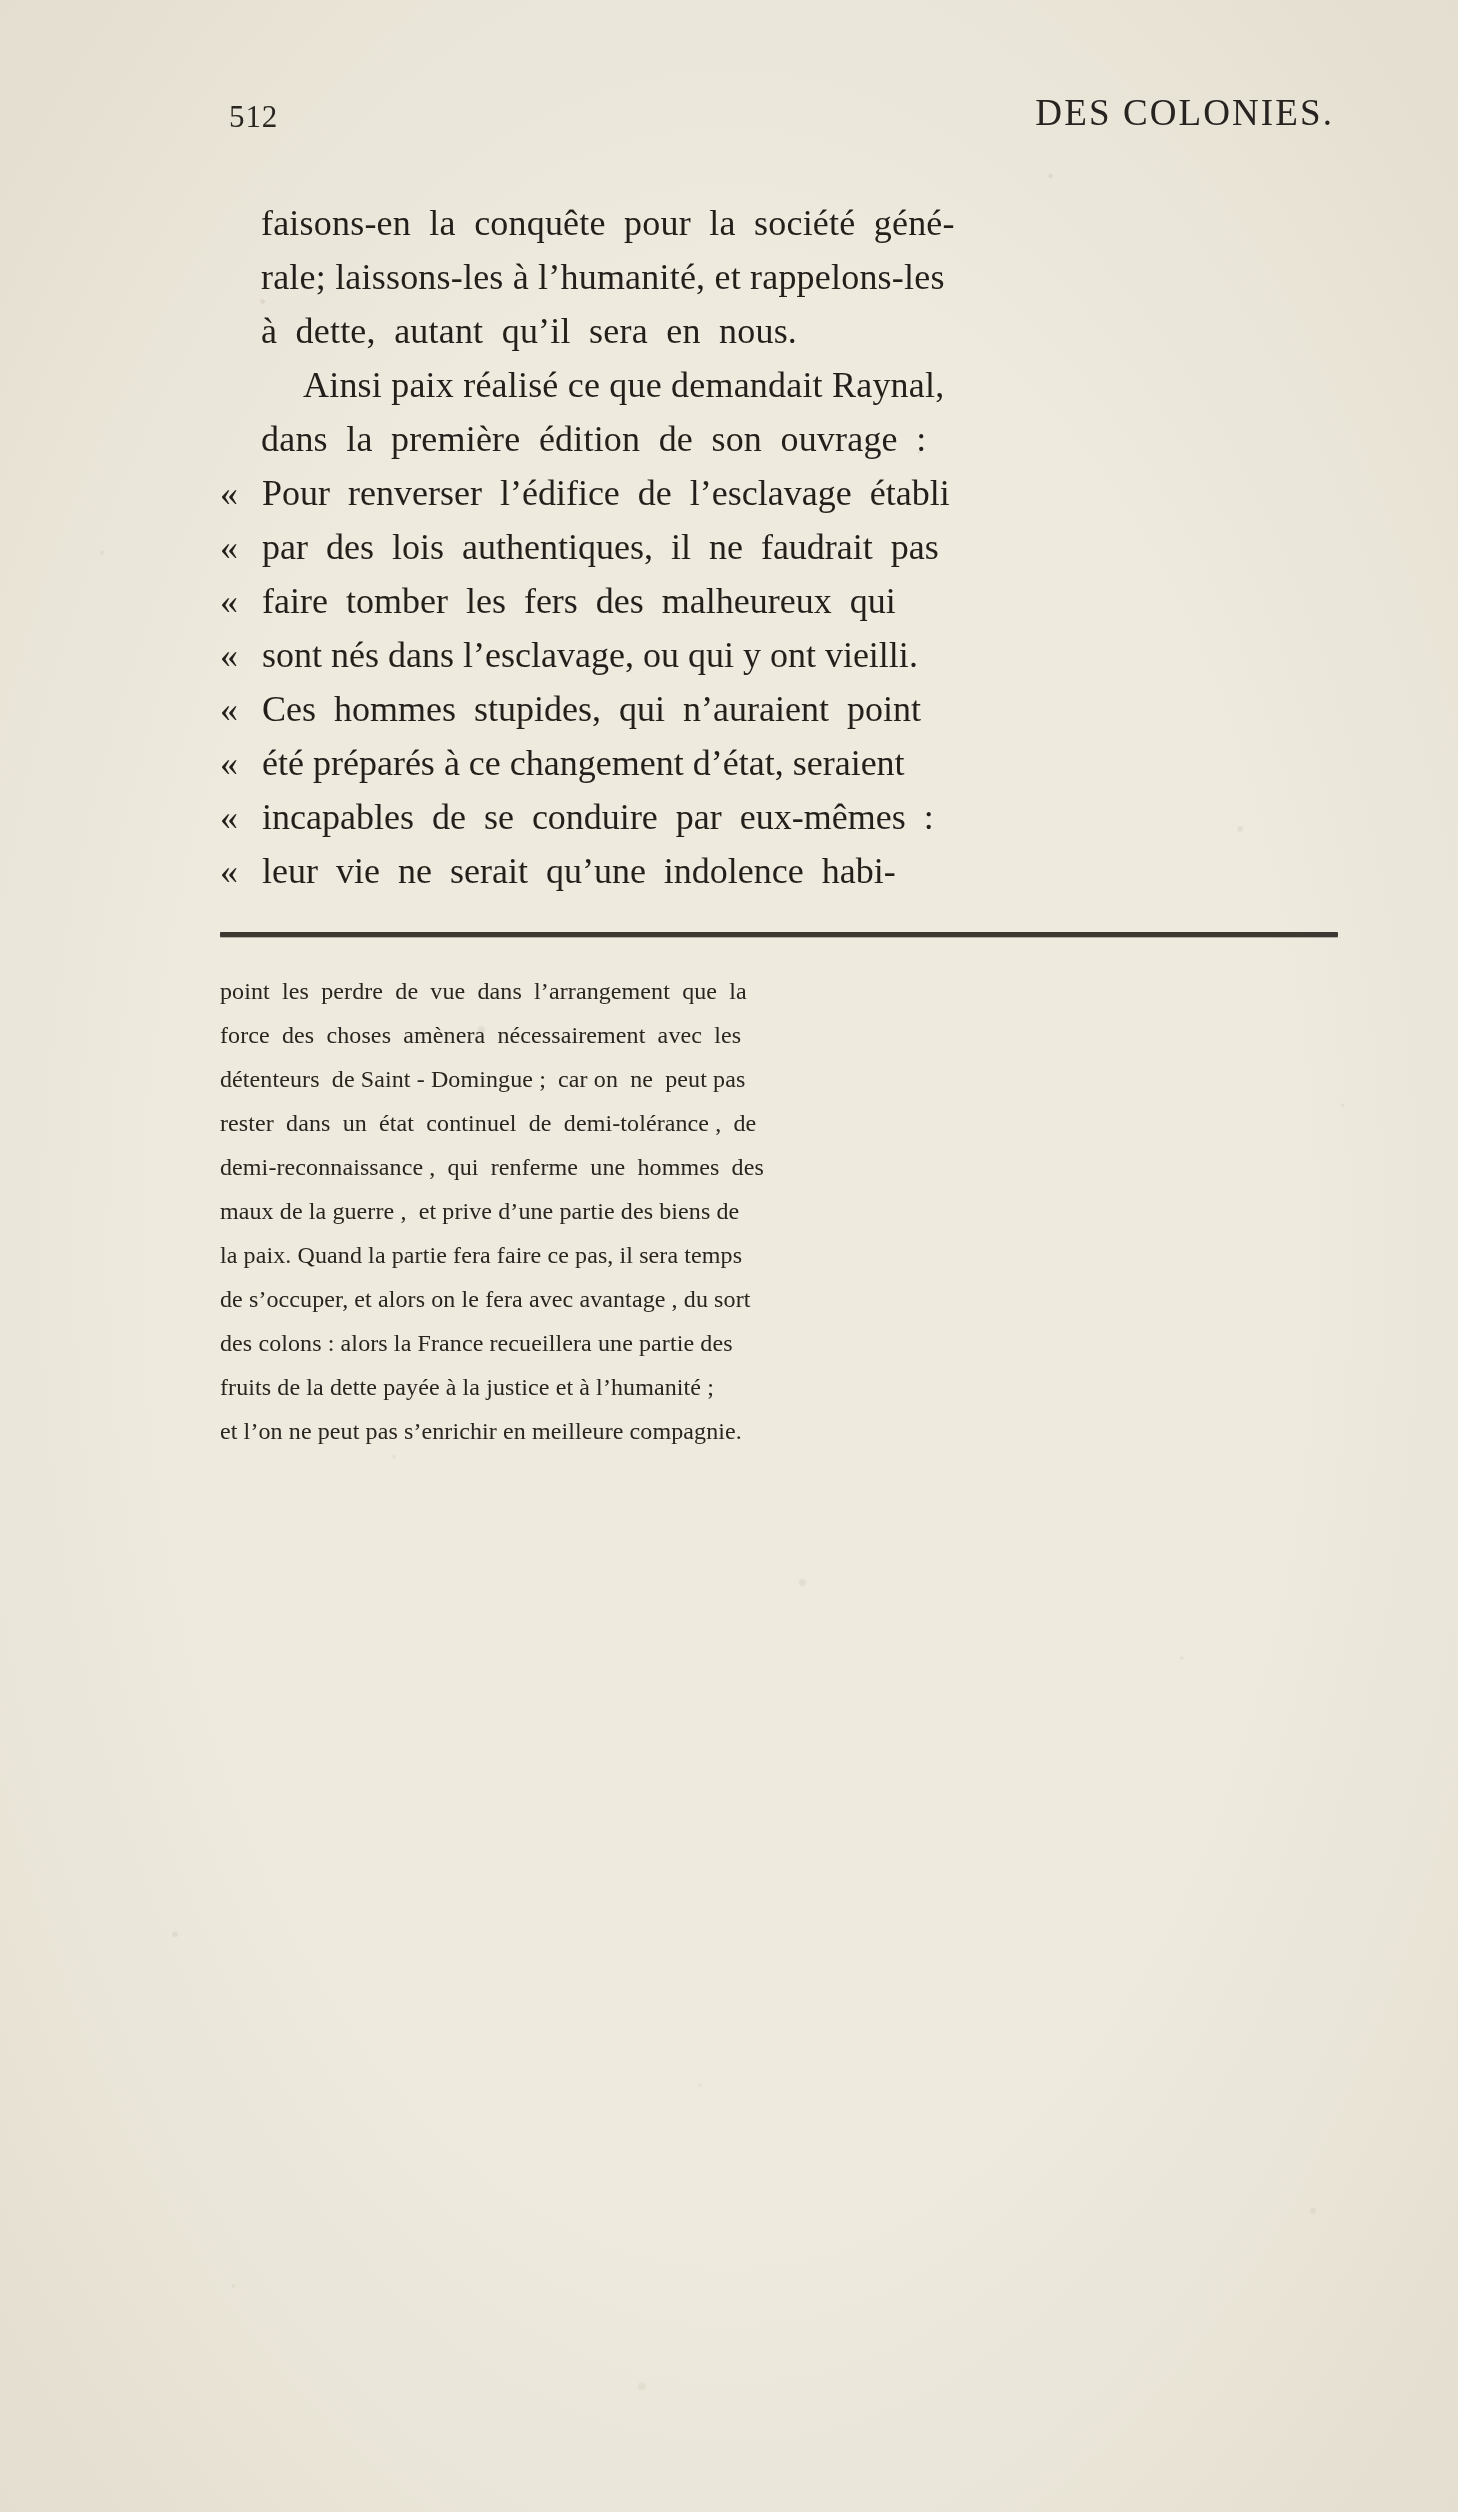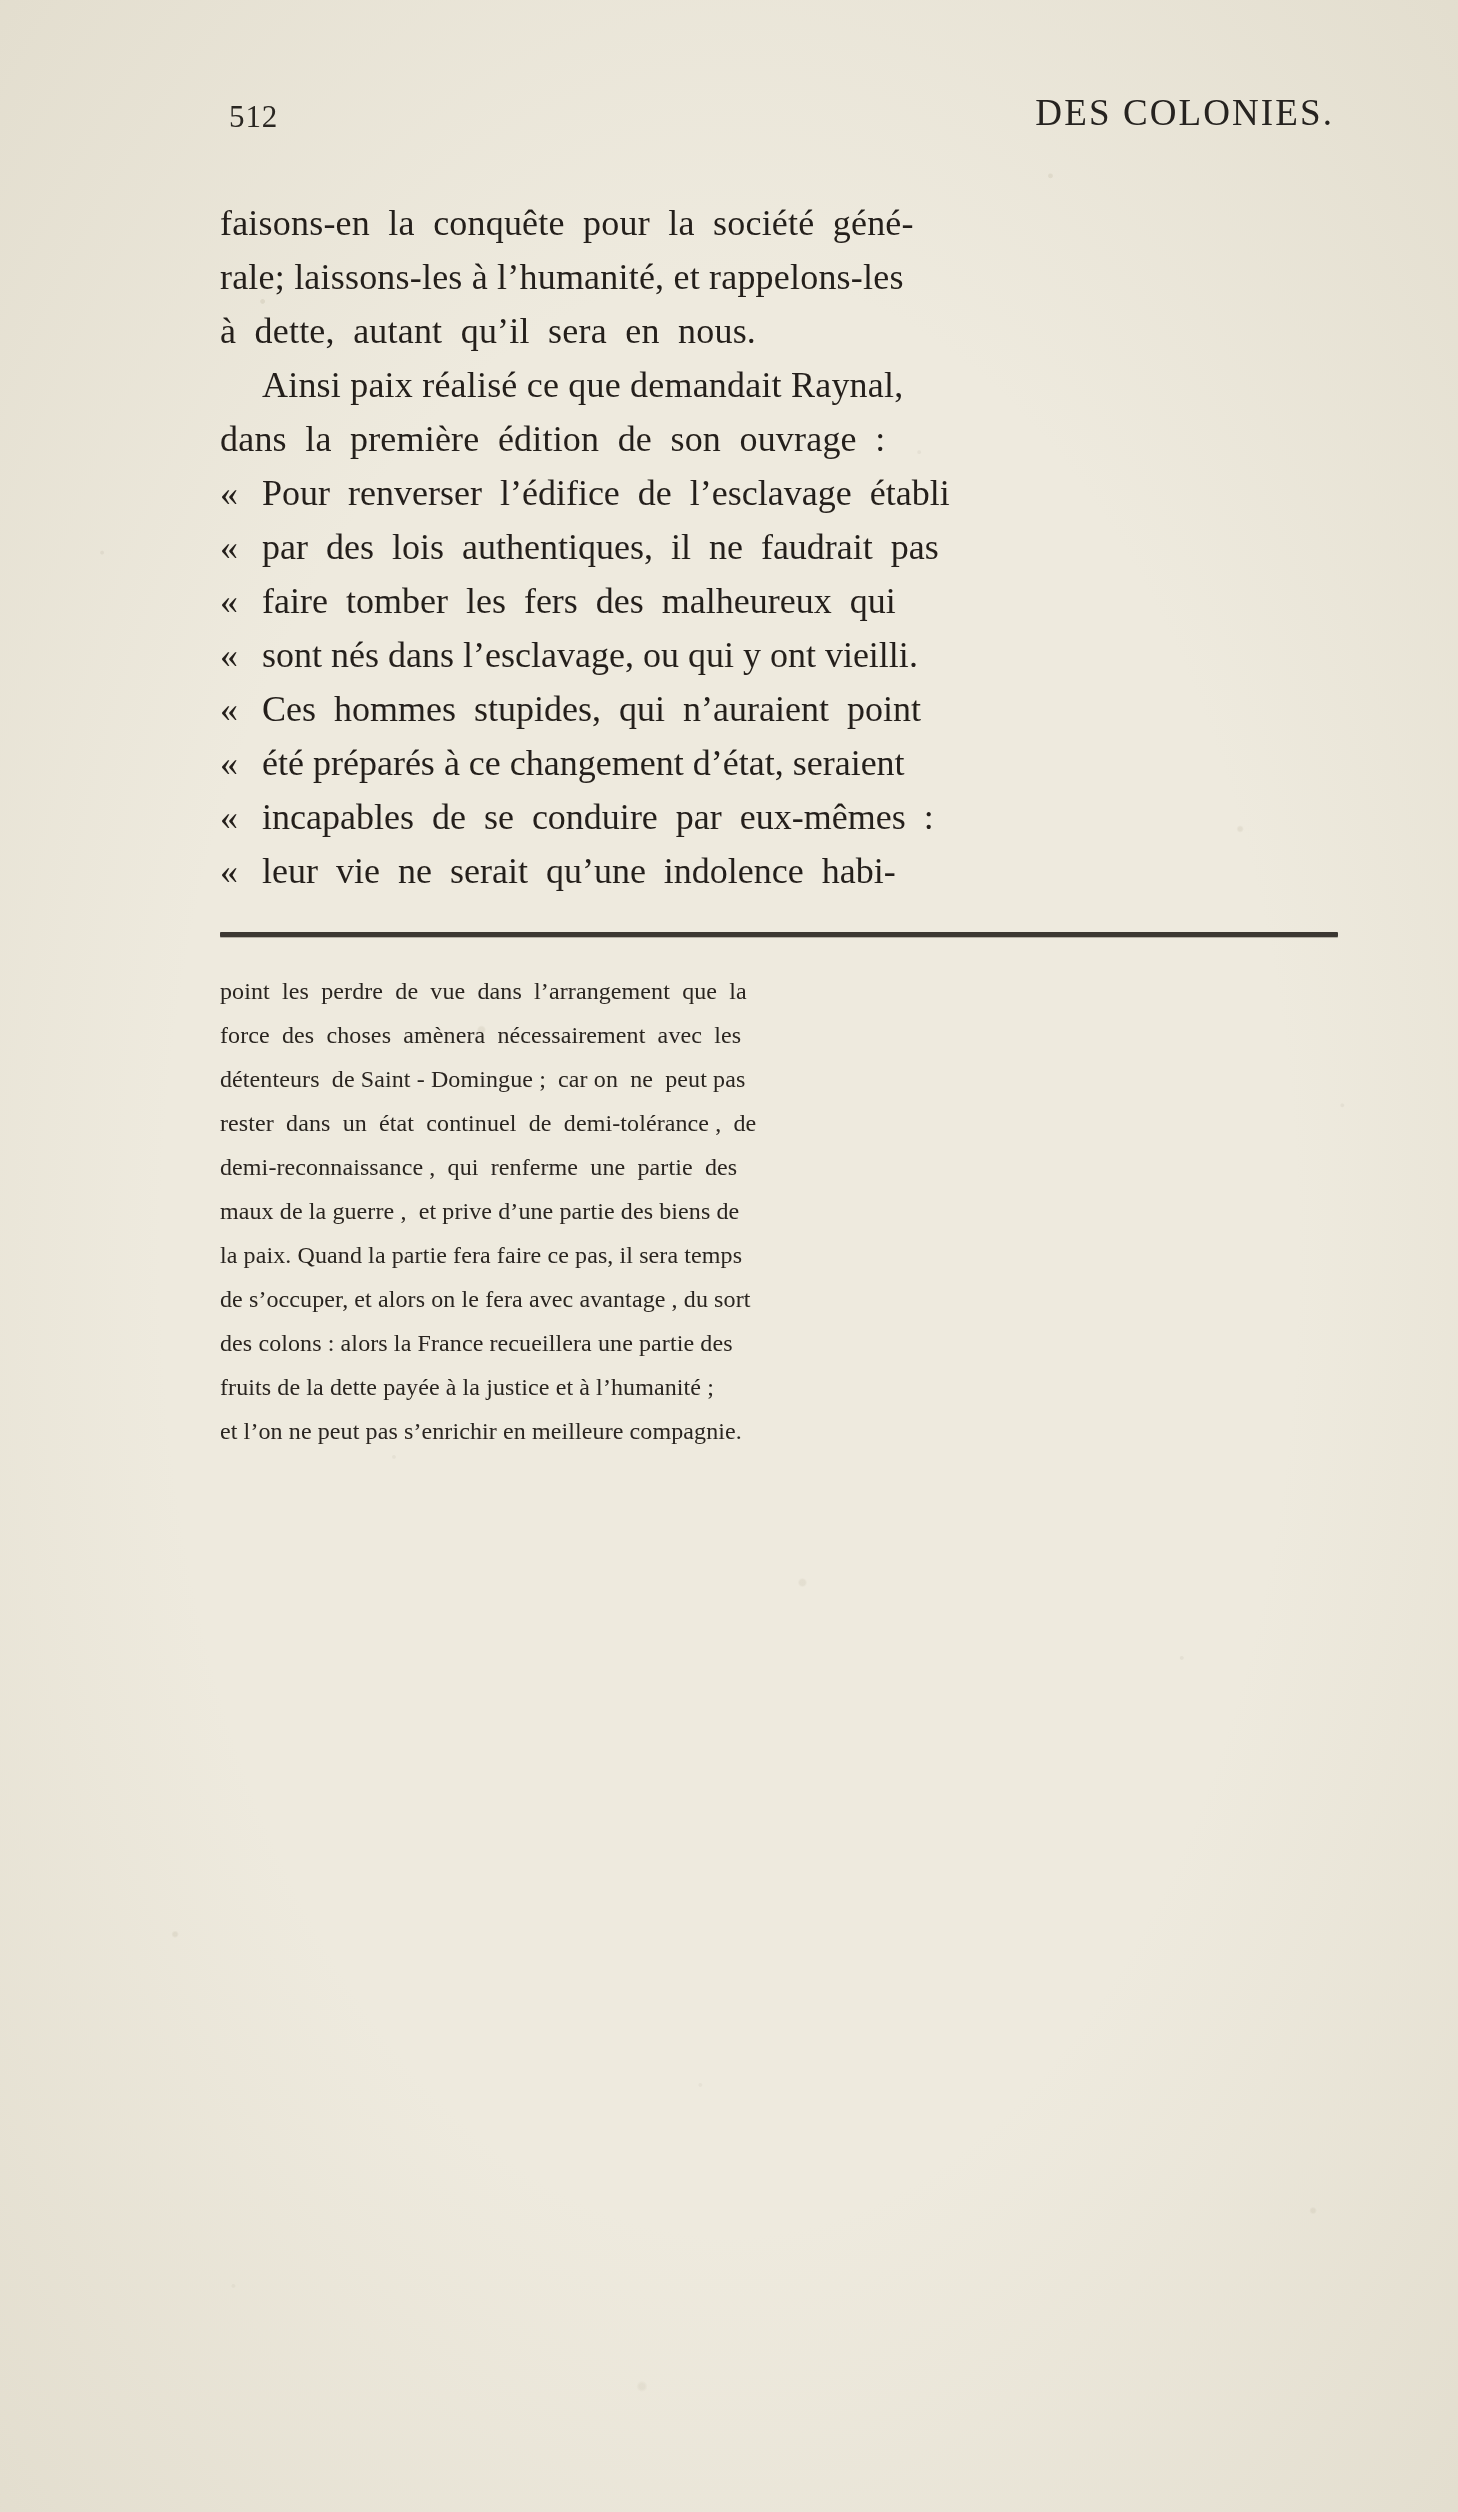--- a/index.html
+++ b/index.html
@@ -67,20 +67,21 @@
   .body-block {
     margin-top: 44px;
     color: #241f1b;
   }
   .main-line {
     font-size: 36px;
     line-height: 54px;
     white-space: pre;
     letter-spacing: 0.2px;
     color: #241f1b;
+    margin-left: 41px;
   }
   .indent {
     display: inline-block;
     width: 42px;
   }
 
   
   .q-line {
     font-size: 36px;
     line-height: 54px;
@@ -189,21 +190,21 @@
 
     </div>
 
     <div class="rule"></div>
 
     <div class="footnote">
       <div class="note-line">point  les  perdre  de  vue  dans  l’arrangement  que  la</div>
       <div class="note-line">force  des  choses  amènera  nécessairement  avec  les</div>
       <div class="note-line">détenteurs  de Saint - Domingue ;  car on  ne  peut pas</div>
       <div class="note-line">rester  dans  un  état  continuel  de  demi-tolérance ,  de</div>
-      <div class="note-line">demi-reconnaissance ,  qui  renferme  une  partie  des</div>
+      <div class="note-line">demi-reconnaissance ,  qui  renferme  une  hommes  des</div>
       <div class="note-line">maux de la guerre ,  et prive d’une partie des biens de</div>
       <div class="note-line">la paix. Quand la partie fera faire ce pas, il sera temps</div>
       <div class="note-line">de s’occuper, et alors on le fera avec avantage , du sort</div>
       <div class="note-line">des colons : alors la France recueillera une partie des</div>
       <div class="note-line">fruits de la dette payée à la justice et à l’humanité ;</div>
       <div class="note-line">et l’on ne peut pas s’enrichir en meilleure compagnie.</div>
     </div>
 
   </div>
   <div class="speckle"></div>

